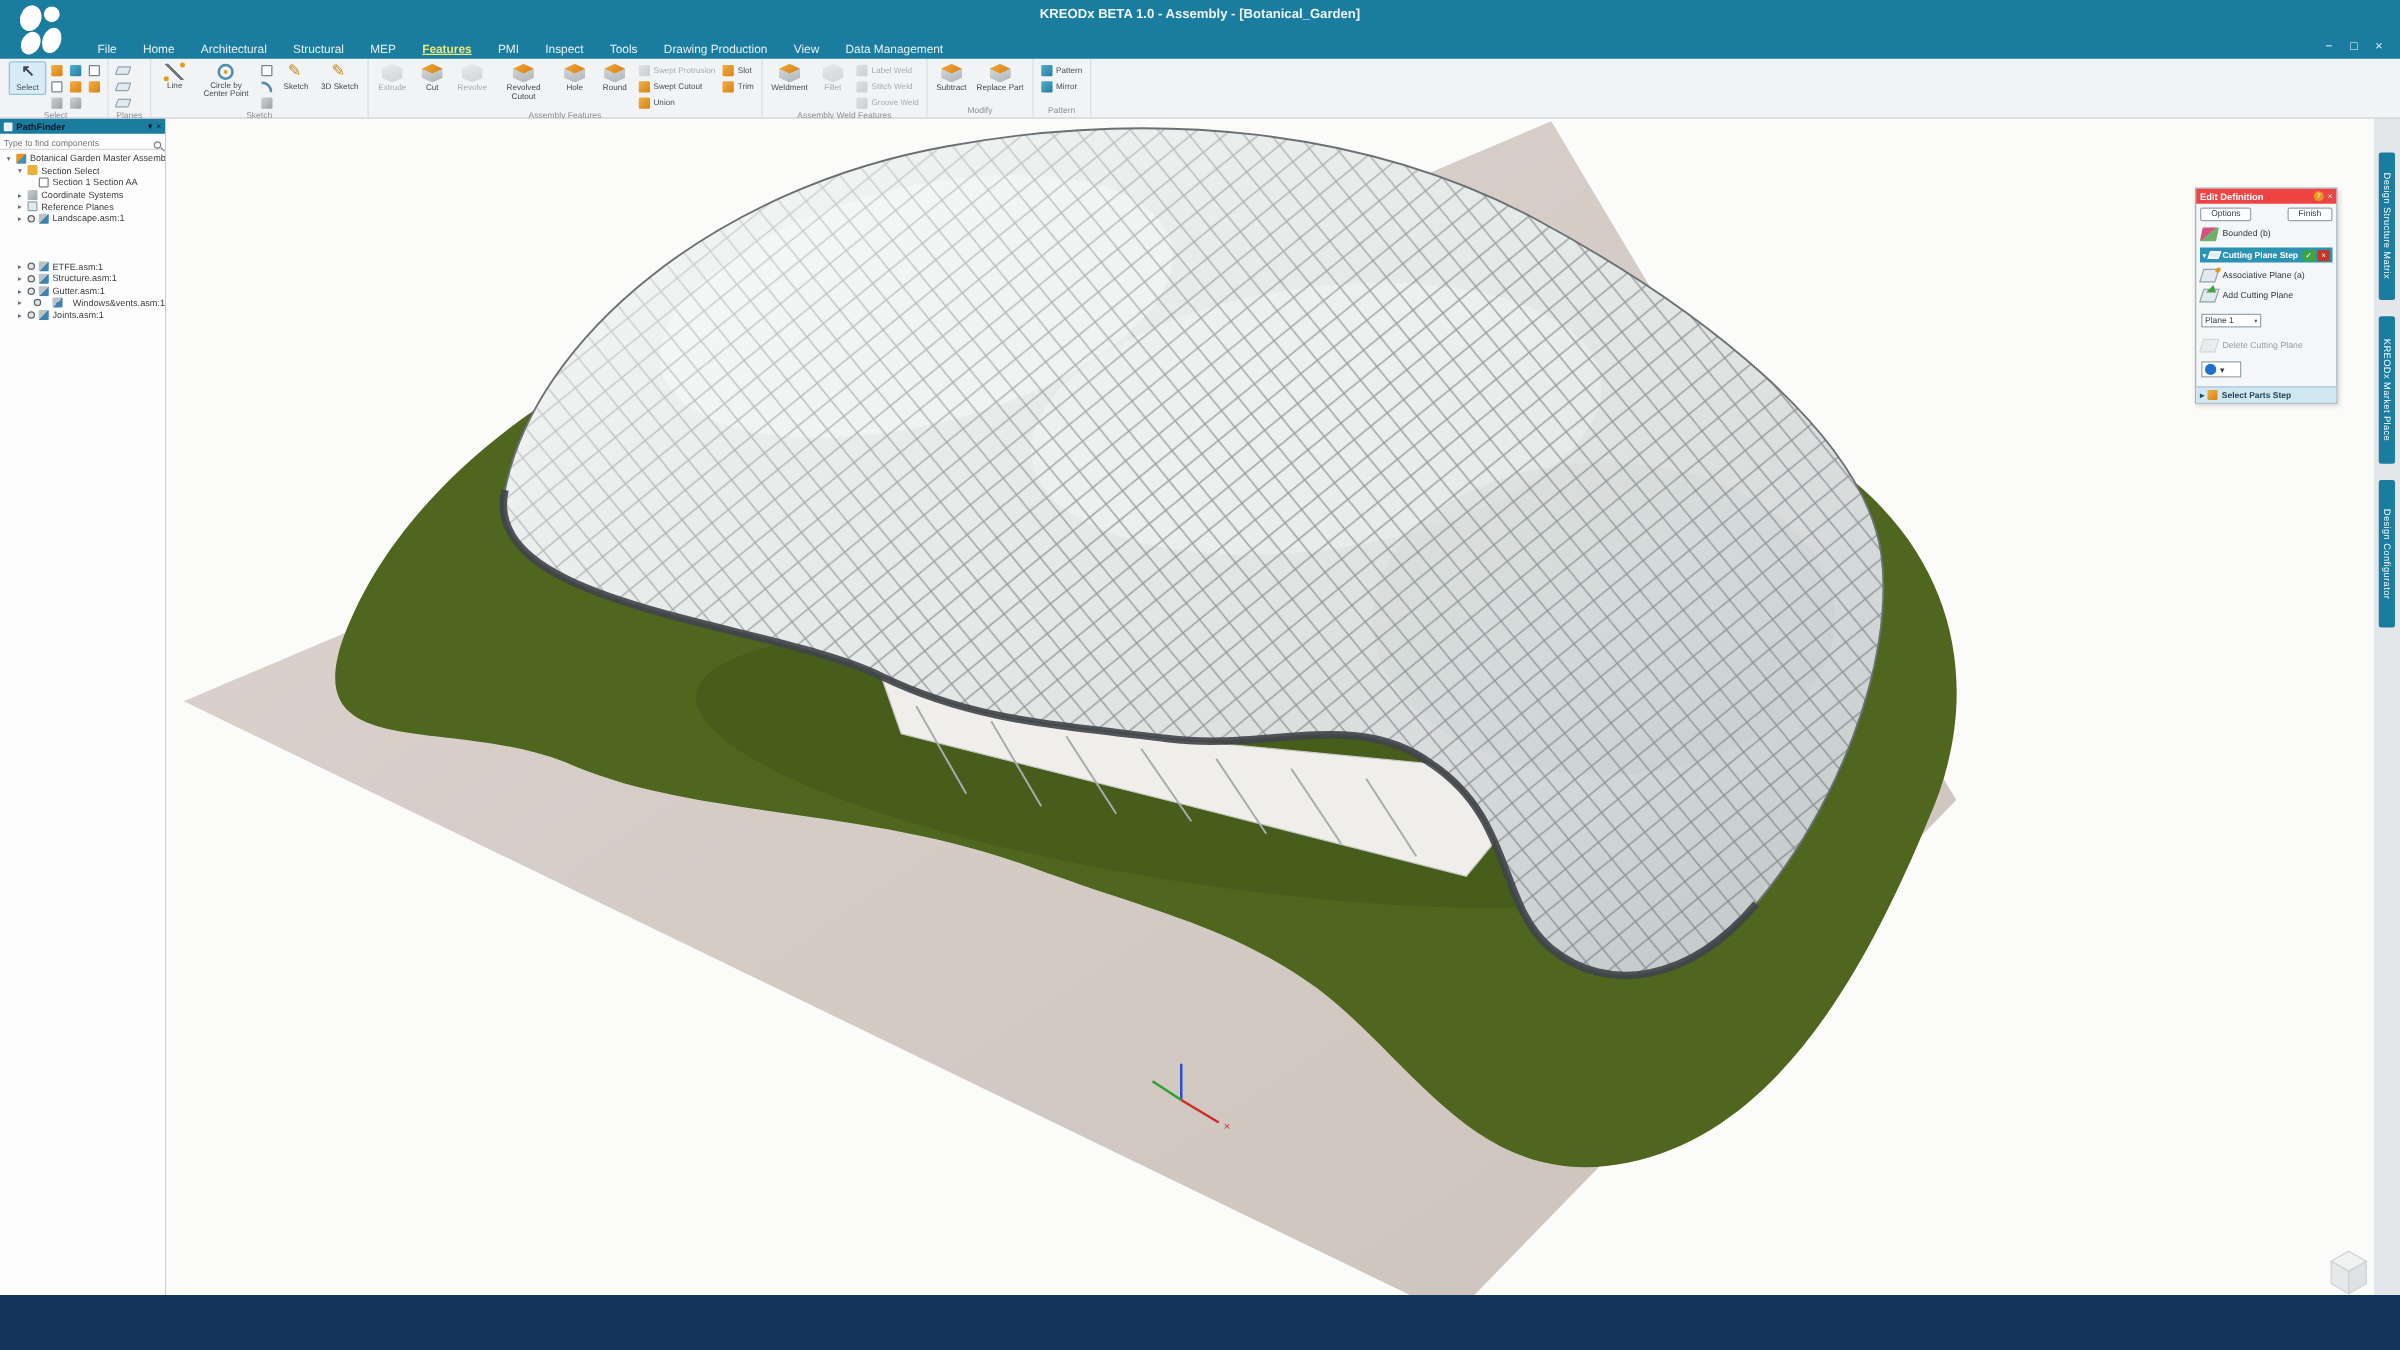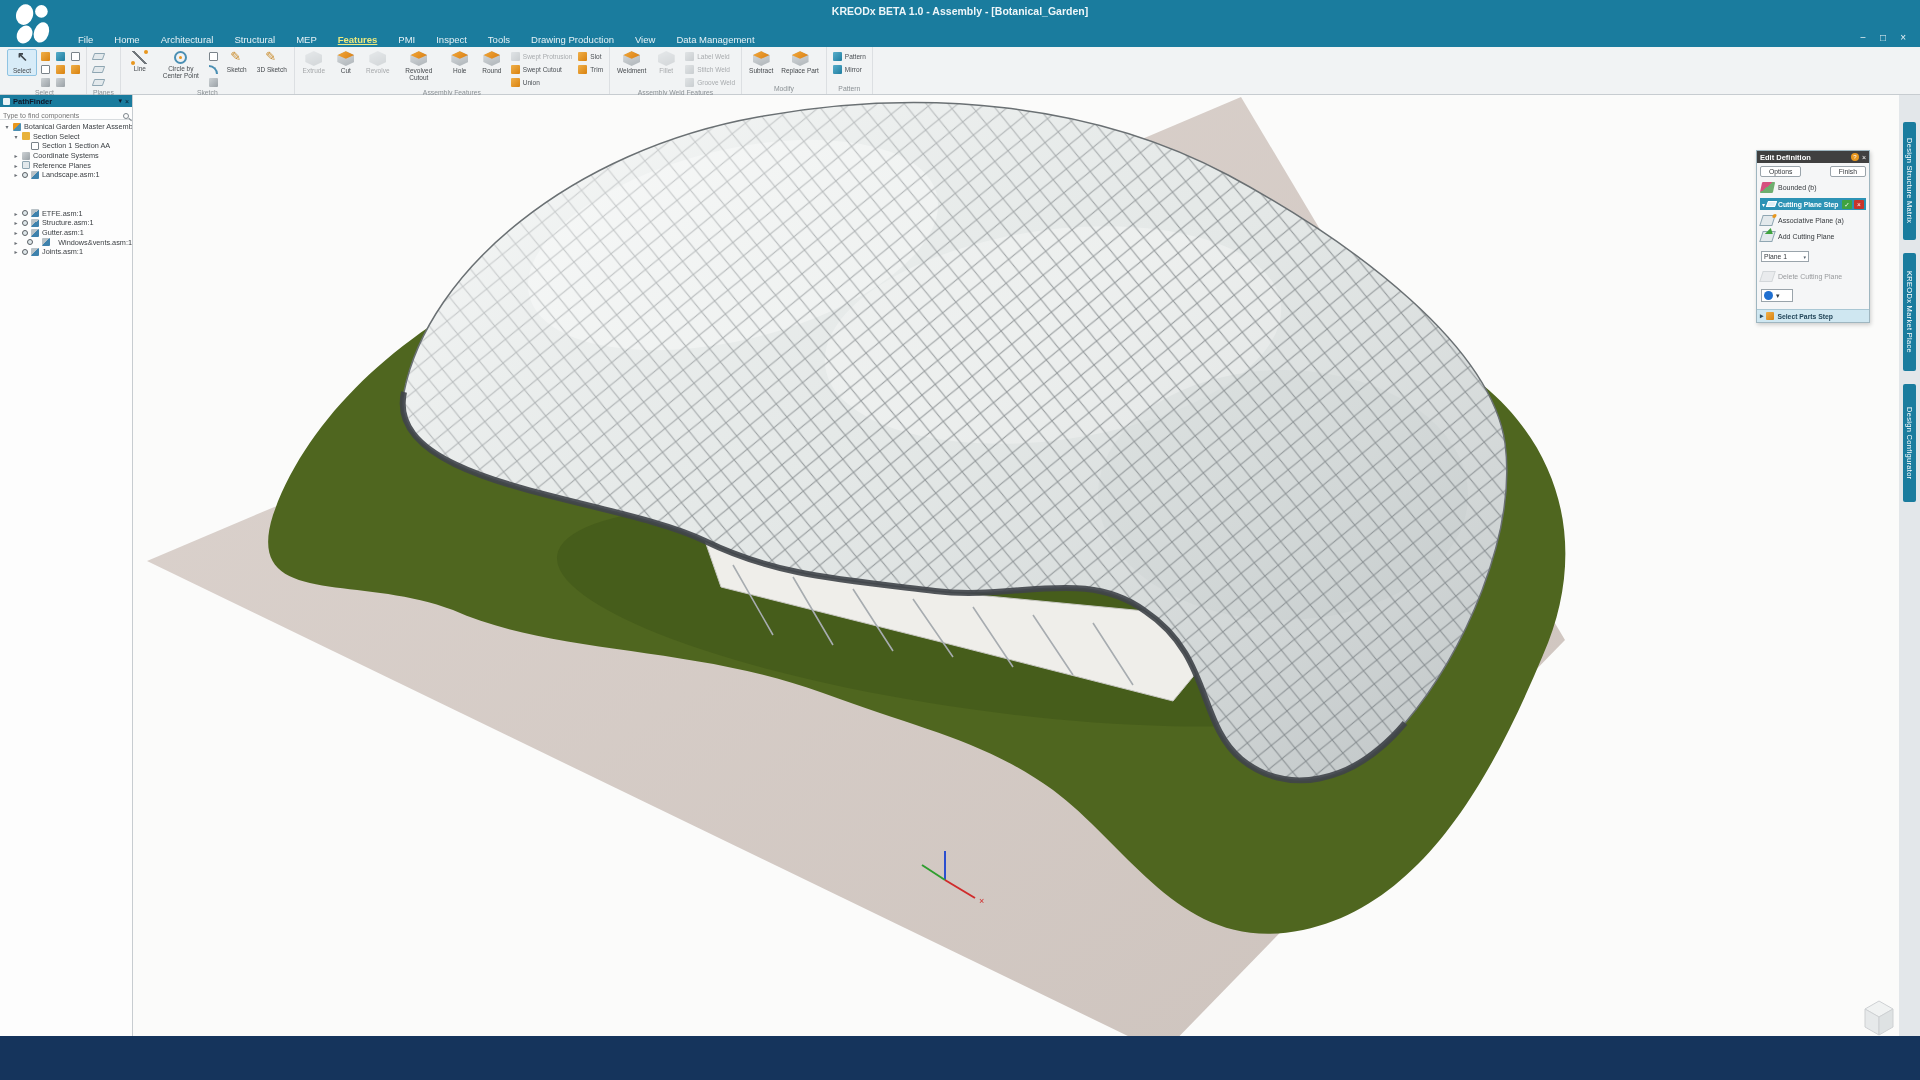--- a/index.html
+++ b/index.html
@@ -93,21 +93,21 @@
   .t-planes { background:#e3e9ec; border:1px solid #8fa6b2; }
   .t-component { background:linear-gradient(135deg,#b9c2c7 50%,#3e82ad 50%); }
 
   
   .viewport { position:relative; flex:1; background:#fbfbfa; overflow:hidden; }
   .scene { position:absolute; inset:0; width:100%; height:100%; }
 
   
   .dialog { position:absolute; top:55px; right:29px; width:114px; background:#f5f6f7;
             border:1px solid #9fb6c0; box-shadow:1px 2px 4px rgba(0,0,0,.18); font-size:7px; color:#35393d; }
-  .dlg-header { height:12px; background:#404040; color:#fff; display:flex; align-items:center;
+  .dlg-header { height:12px; background:#ef4444; color:#fff; display:flex; align-items:center;
                 padding:0 3px; gap:3px; }
   .dlg-title { flex:1; font-size:7.5px; font-weight:bold; }
   .dlg-help { width:8px; height:8px; background:#e8971e; color:#fff; border-radius:50%;
               font-size:6px; text-align:center; line-height:8px; }
   .dlg-close { font-size:7px; }
   .dlg-body { padding:3px; }
   .dlg-btnrow { display:flex; justify-content:space-between; margin-bottom:4px; }
   .dlg-btn { background:#fff; border:1px solid #9aa4ab; border-radius:2px; font-size:6.8px;
              padding:1px 8px; color:#35393d; font-family:"Liberation Sans",sans-serif; }
   .dlg-row { display:flex; align-items:center; gap:4px; margin:5px 1px; }

